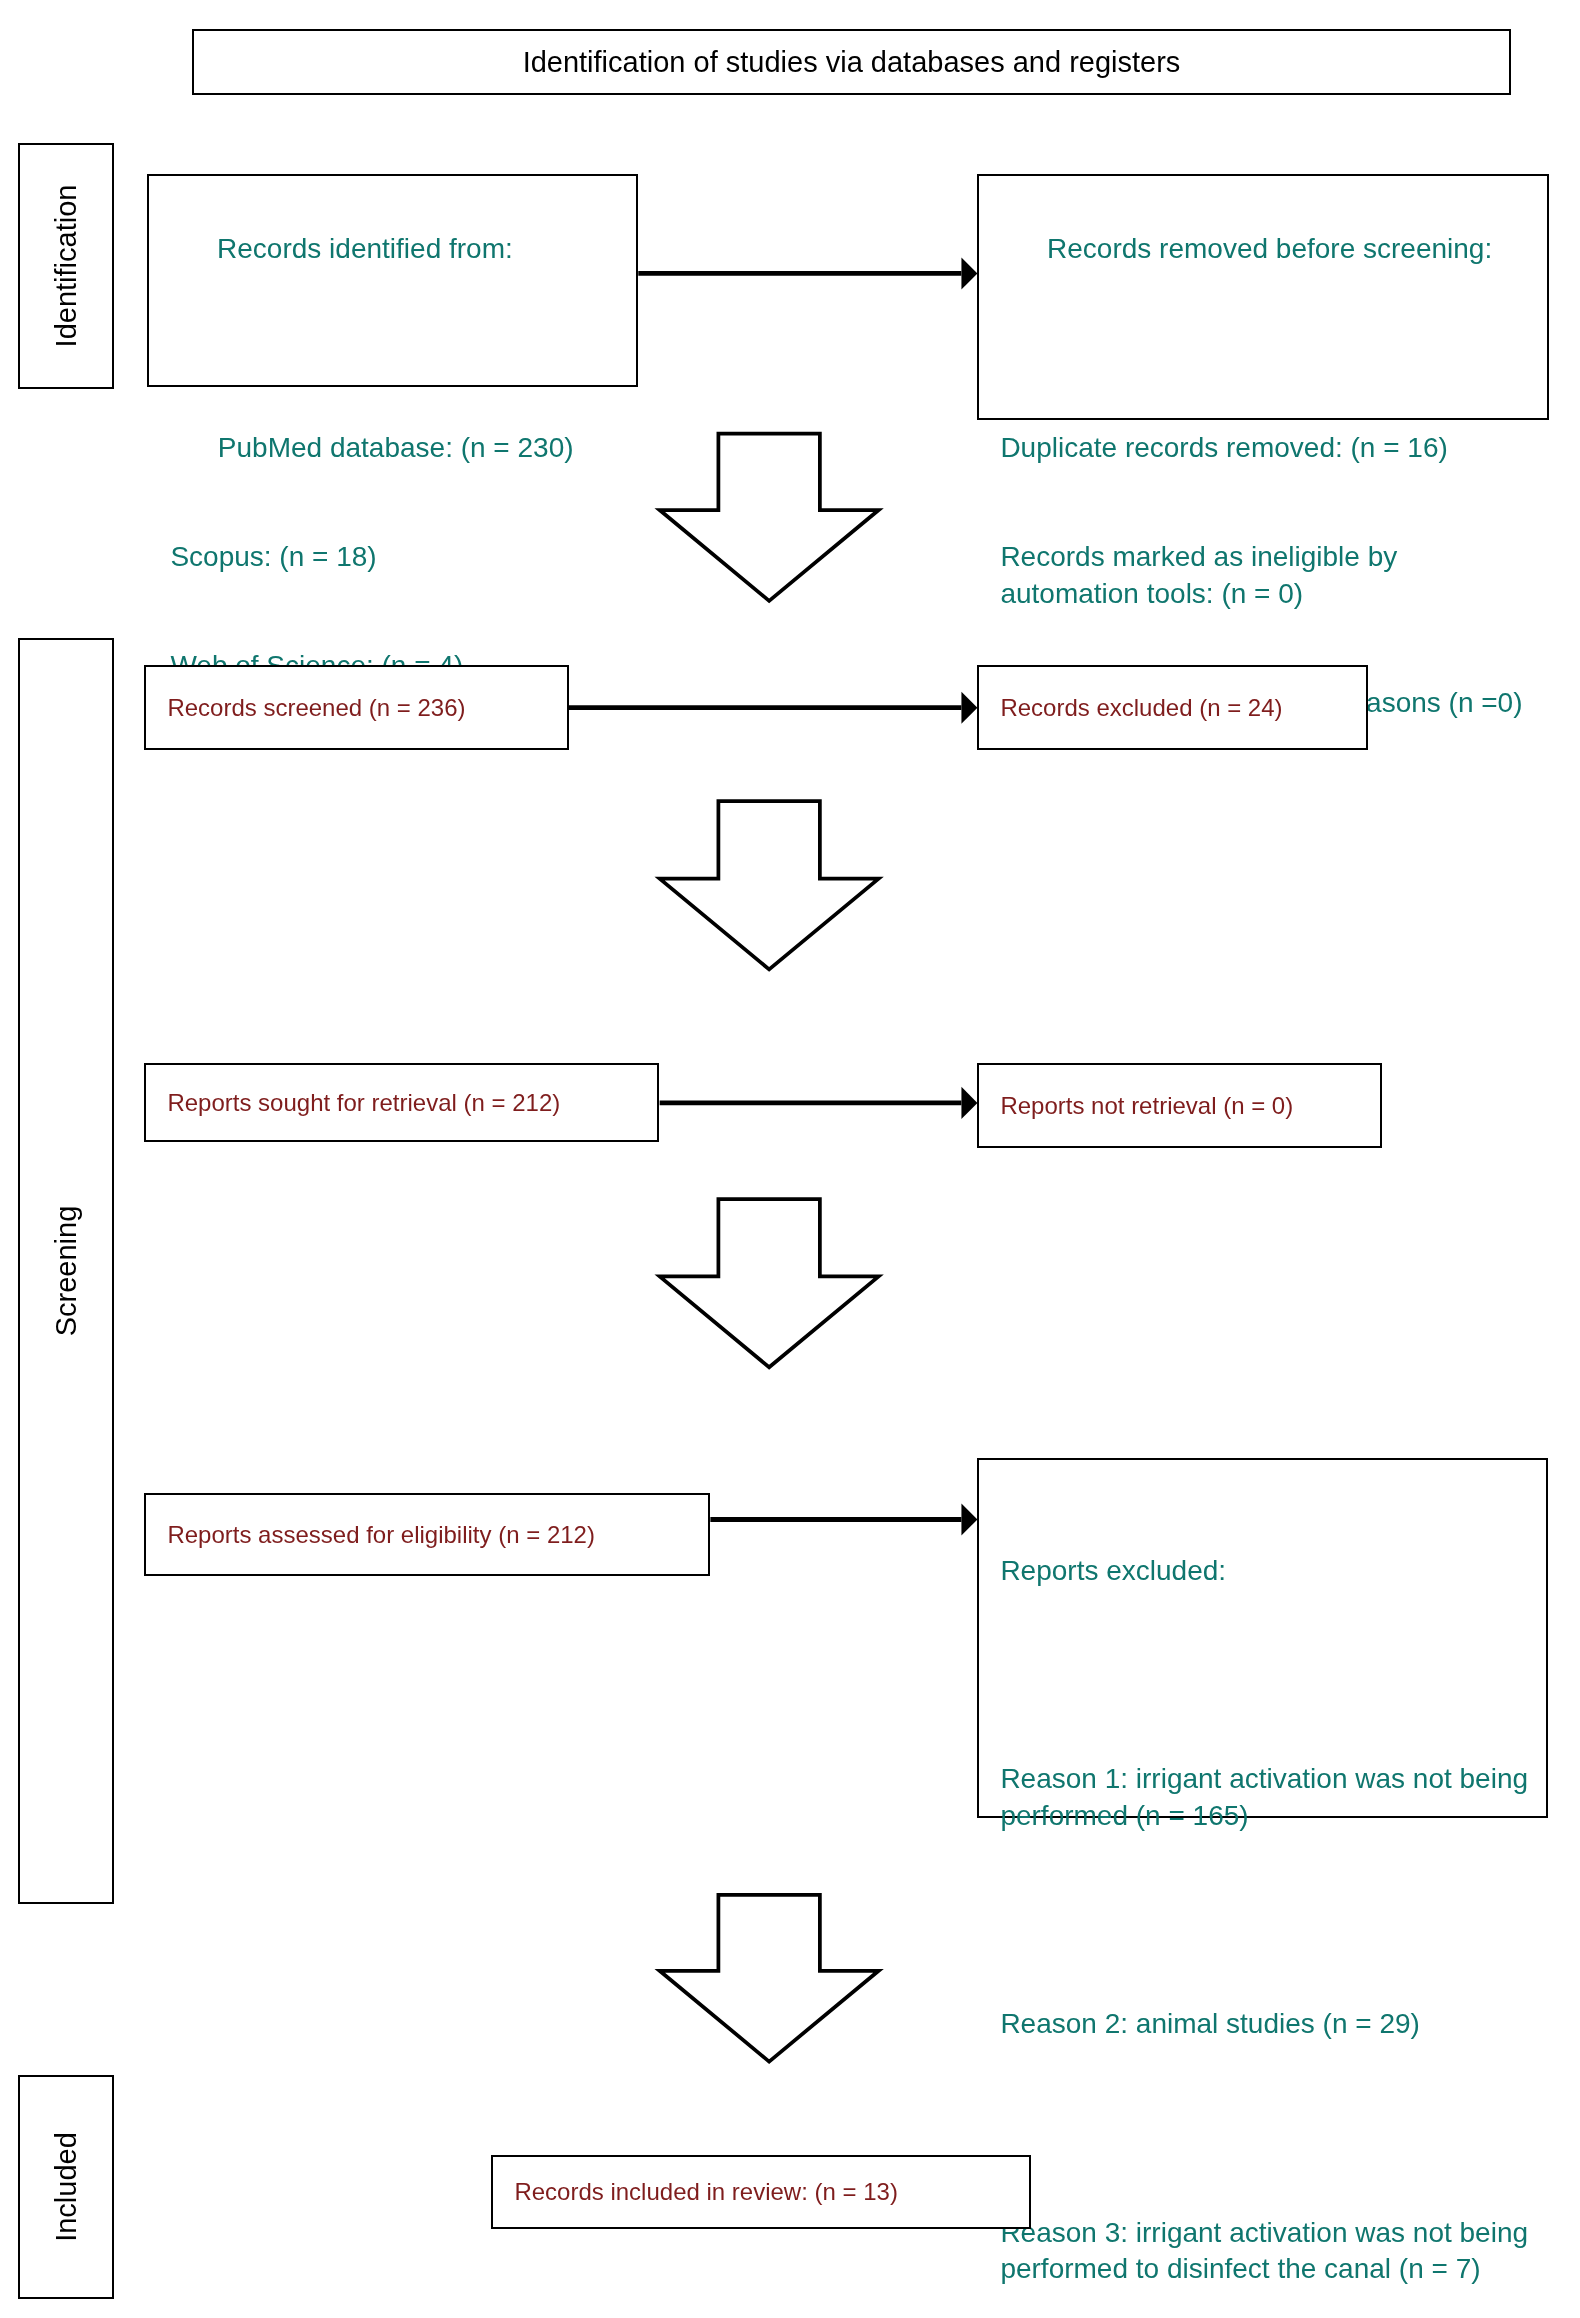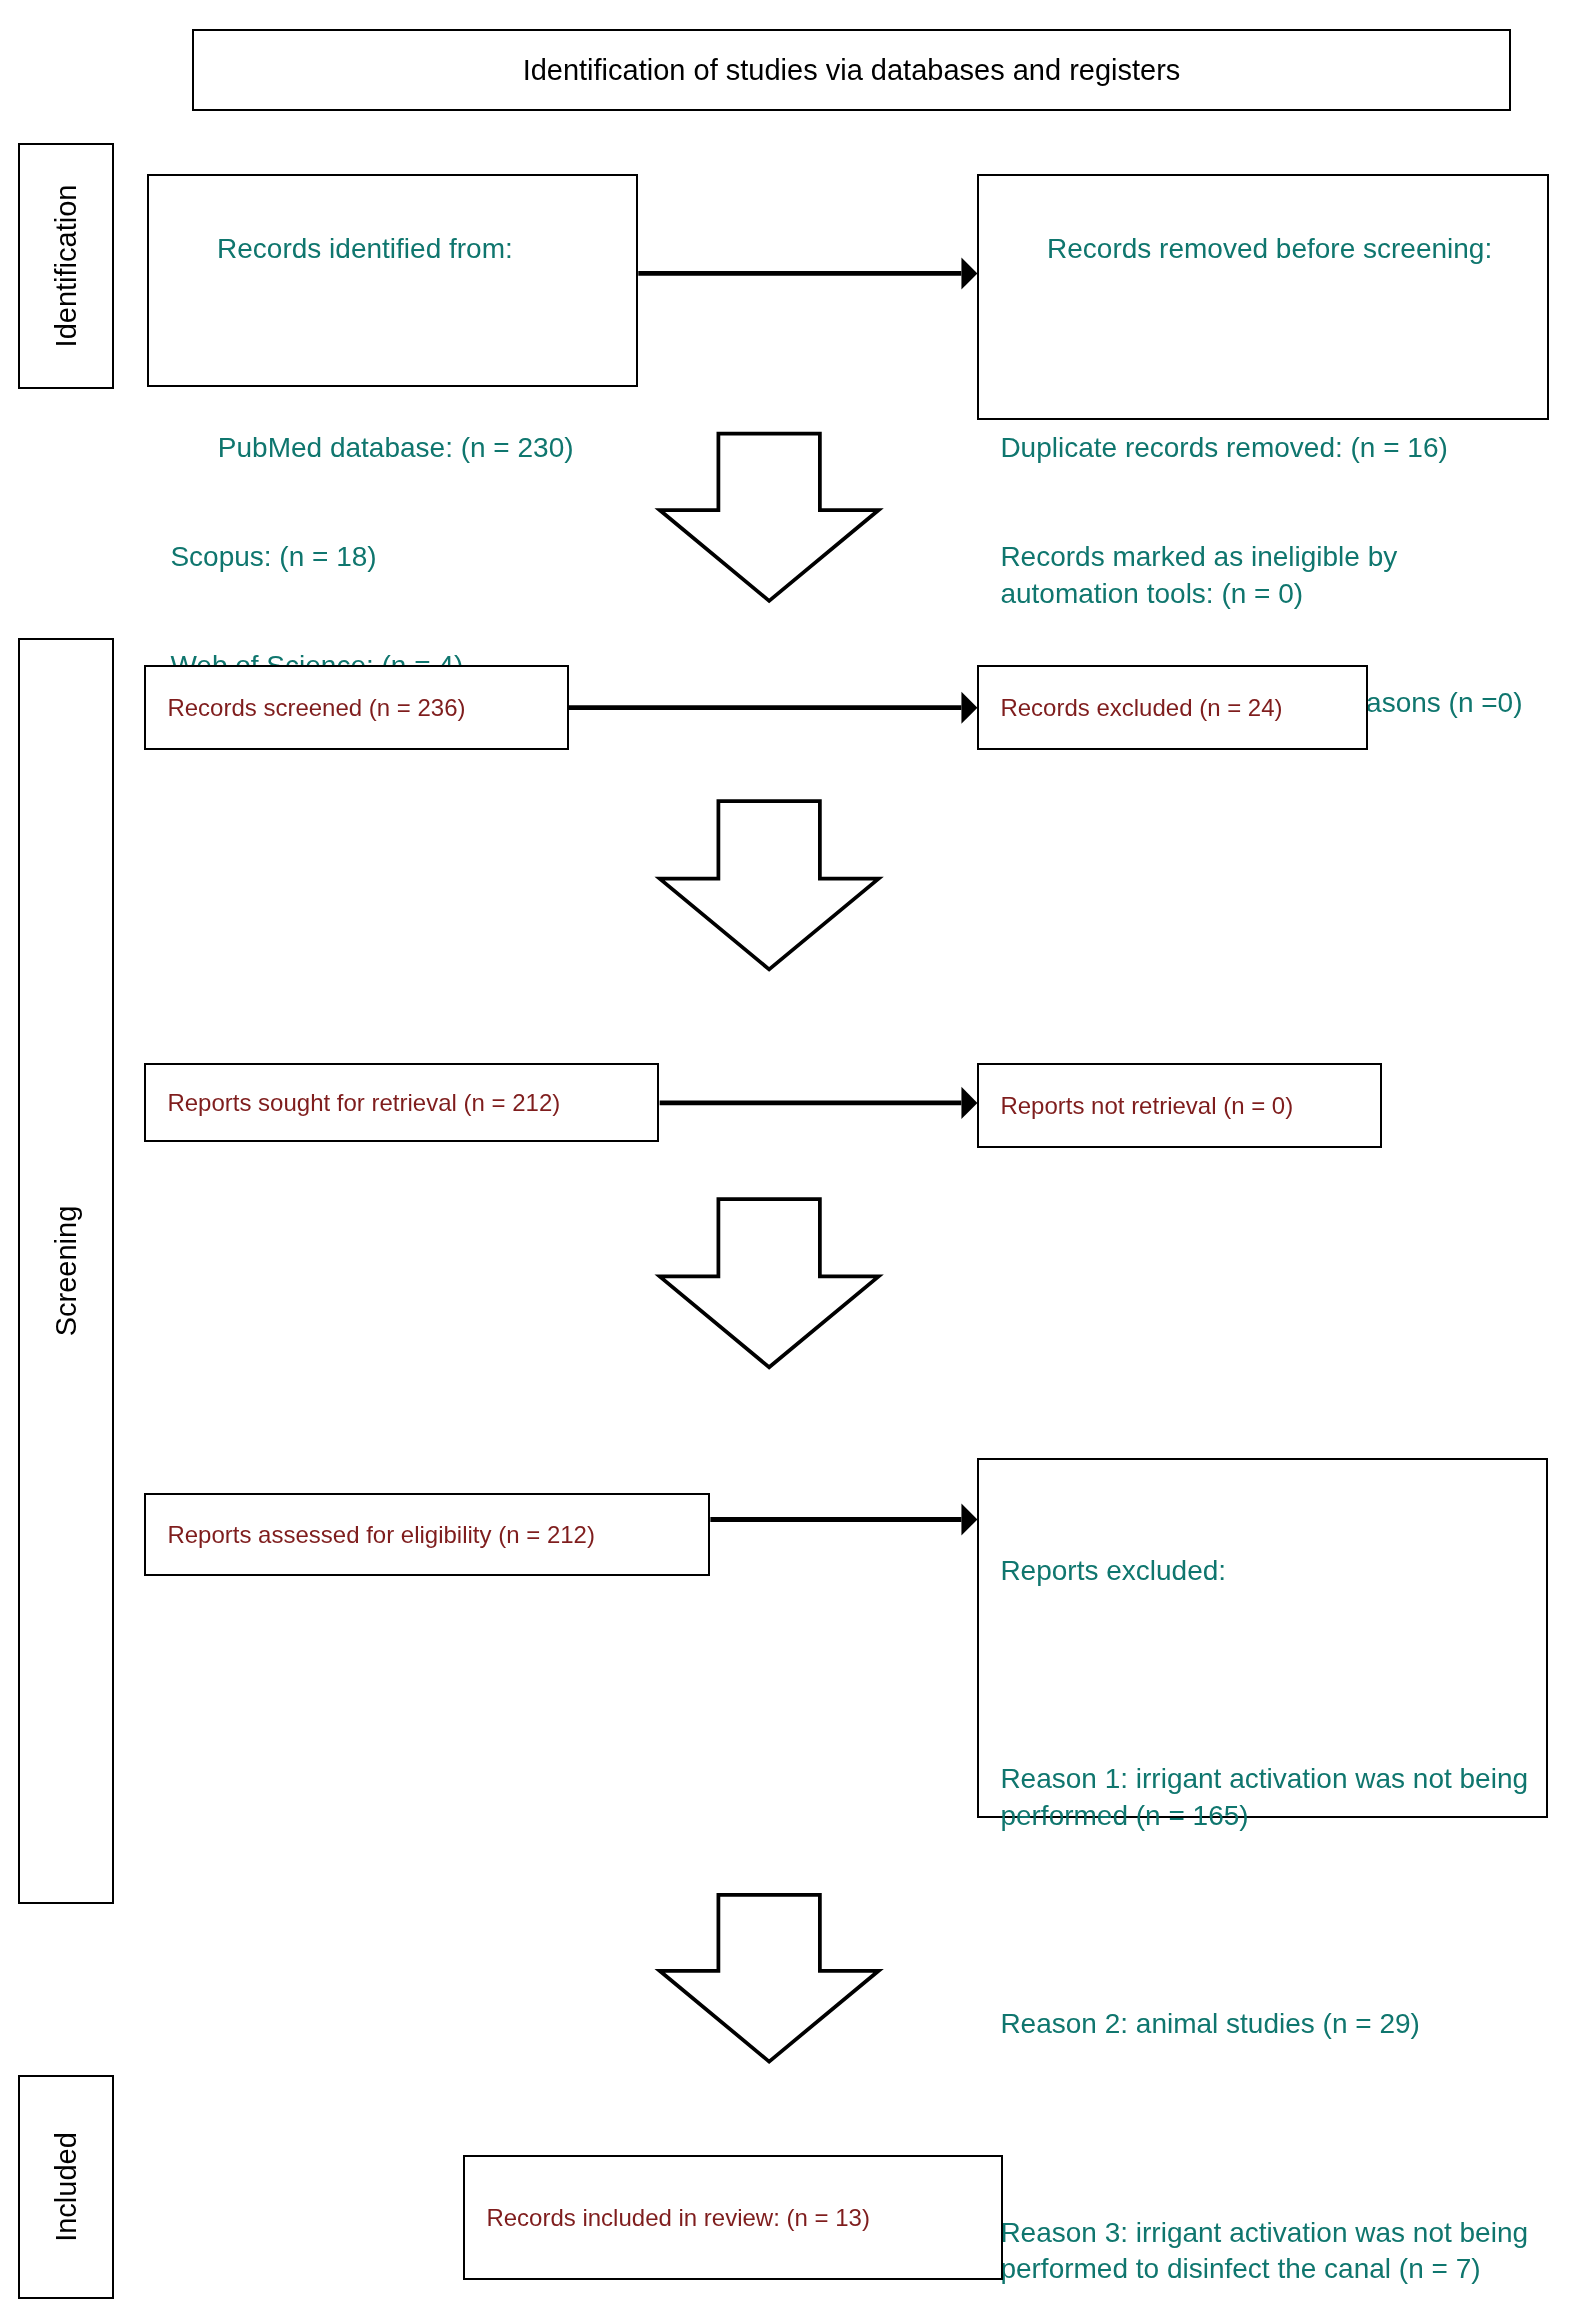--- a/index.html
+++ b/index.html
@@ -92,21 +92,21 @@
     fill: #ffffff;
   }
   .arrowhead { fill: #000000; }
   .gap { display: block; height: 0.95em; }
 </style>
 </head>
 <body>
 
 <div id="diagram">
 
-  <div class="box title-box" style="left:192px; top:29px; width:1319px; height:82px;">
+  <div class="box title-box" style="left:192px; top:29px; width:1319px; height:66px;">
     <span class="title-text">Identification of studies via databases and registers</span>
   </div>
 
   <div class="stage" style="left:17.6px; top:143px; width:96px; height:246px;">
     <span class="stage-label">Identification</span>
   </div>
 
   <div class="stage" style="left:17.6px; top:638px; width:96px; height:1266px;">
     <span class="stage-label">Screening</span>
   </div>
@@ -160,21 +160,21 @@
       <span style="display:block;">Reports excluded:</span>
       <span class="gap"></span>
       <span style="display:block;">Reason 1: irrigant activation was not being performed (n = 165)</span>
       <span class="gap"></span>
       <span style="display:block;">Reason 2: animal studies (n = 29)</span>
       <span class="gap"></span>
       <span style="display:block;">Reason 3: irrigant activation was not being performed to disinfect the canal (n = 7)</span>
     </div>
   </div>
 
-  <div class="box" style="left:463px; top:2155px; width:540px; height:125px;">
+  <div class="box" style="left:491px; top:2155px; width:540px; height:74px;">
     <div class="single-line">Records included in review: (n = 13)</div>
   </div>
 
   <svg class="overlay" viewBox="0 0 2960 4342">
 
     <g>
       <line class="ln" x1="1195" y1="512" x2="1800" y2="512"></line>
       <polygon class="arrowhead" points="1800,482 1830,512 1800,542"></polygon>
     </g>
 

